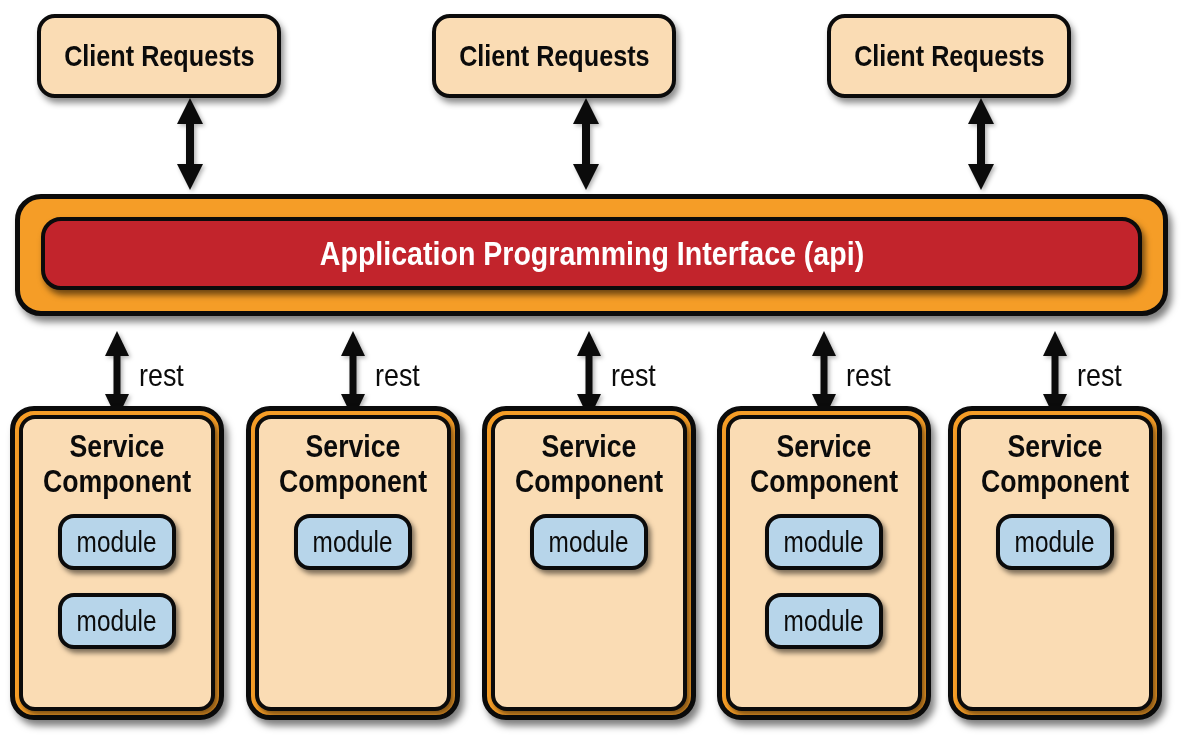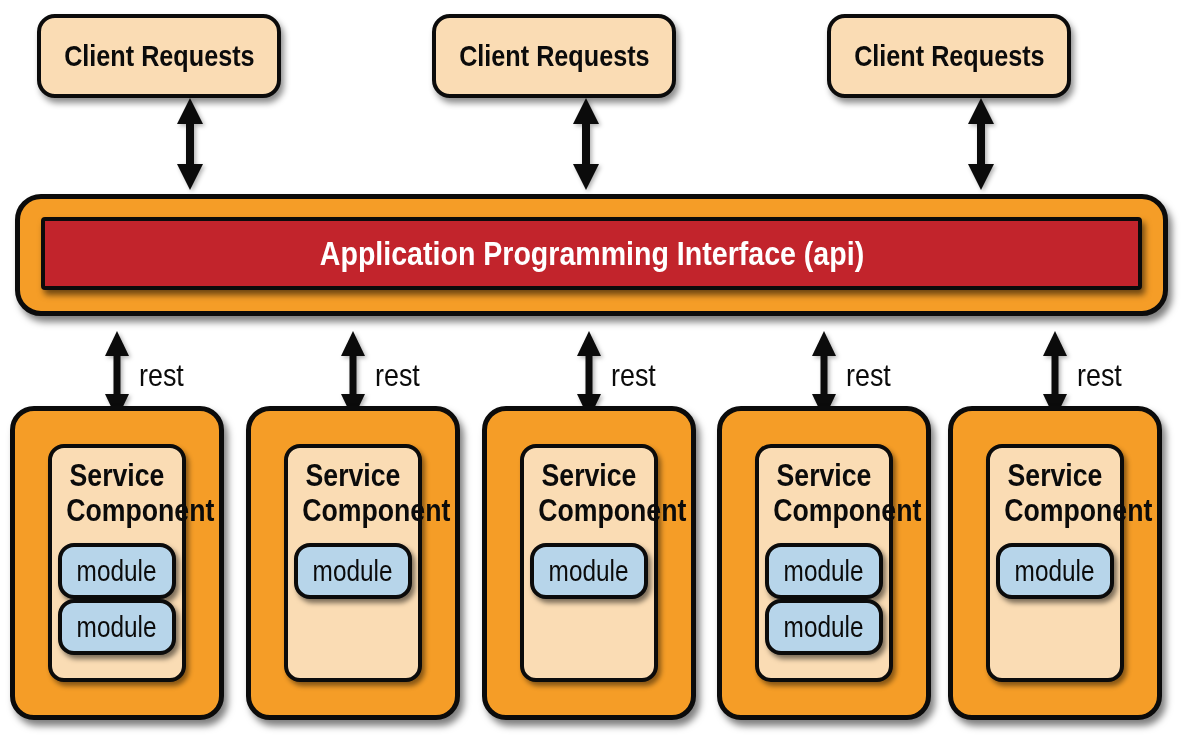--- a/index.html
+++ b/index.html
@@ -34,21 +34,21 @@
 
   
   #api-band {
     position:absolute; left:15px; top:194px; width:1153px; height:122px; box-sizing:border-box;
     background:var(--orange); border:5px solid var(--ink); border-radius:26px;
     box-shadow:4px 6px 7px rgba(0,0,0,.5);
     padding:18px 21px;
   }
   #api-red {
     width:100%; height:73px; box-sizing:border-box;
-    background:var(--red); border:4px solid var(--ink); border-radius:4px;
+    background:var(--red); border:4px solid var(--ink); border-radius:20px;
     box-shadow:3px 5px 6px rgba(0,0,0,.55);
     display:flex; align-items:center; justify-content:center;
     color:#ffffff; font-size:34px; font-weight:bold;
   }
 
   
   .rest-link { position:absolute; top:331px; height:88px; width:90px; }
   .rest-link .label {
     position:absolute; left:36px; top:50%;
     transform:translateY(-50%) scaleX(.84); transform-origin:left center;
@@ -58,38 +58,38 @@
   #rest-row .rest-link:nth-of-type(2){ left:339px; }
   #rest-row .rest-link:nth-of-type(3){ left:575px; }
   #rest-row .rest-link:nth-of-type(4){ left:810px; }
   #rest-row .rest-link:nth-of-type(5){ left:1041px; }
 
   
   .service-card {
     position:absolute; top:406px; width:214px; height:314px; box-sizing:border-box;
     background:var(--orange); border:5px solid var(--ink); border-radius:24px;
     box-shadow:4px 6px 7px rgba(0,0,0,.5);
-    padding:33px;
+    padding:4px;
   }
   #services-row .service-card:nth-of-type(1){ left:10px; }
   #services-row .service-card:nth-of-type(2){ left:246px; }
   #services-row .service-card:nth-of-type(3){ left:482px; }
   #services-row .service-card:nth-of-type(4){ left:717px; }
   #services-row .service-card:nth-of-type(5){ left:948px; }
   .card-inner {
     width:100%; height:100%; box-sizing:border-box;
     background:var(--tan); border:4px solid var(--ink); border-radius:16px;
     box-shadow:3px 4px 5px rgba(0,0,0,.45);
     padding:8px 6px; text-align:center;
   }
   .card-title {
     font-size:31px; font-weight:bold; line-height:1.12;
     transform:scaleX(.86); transform-origin:center; margin-top:3px;
   }
-  .modules { margin-top:15px; display:flex; flex-direction:column; align-items:flex-start; }
+  .modules { margin-top:15px; display:flex; flex-direction:column; align-items:center; gap:23px; }
   .module {
     width:118px; height:56px; box-sizing:border-box;
     background:var(--blue); border:4px solid var(--ink); border-radius:16px;
     box-shadow:3px 4px 5px rgba(0,0,0,.5);
     display:flex; align-items:center; justify-content:center;
     font-size:29px;
   }
 </style>
 </head>
 <body>

